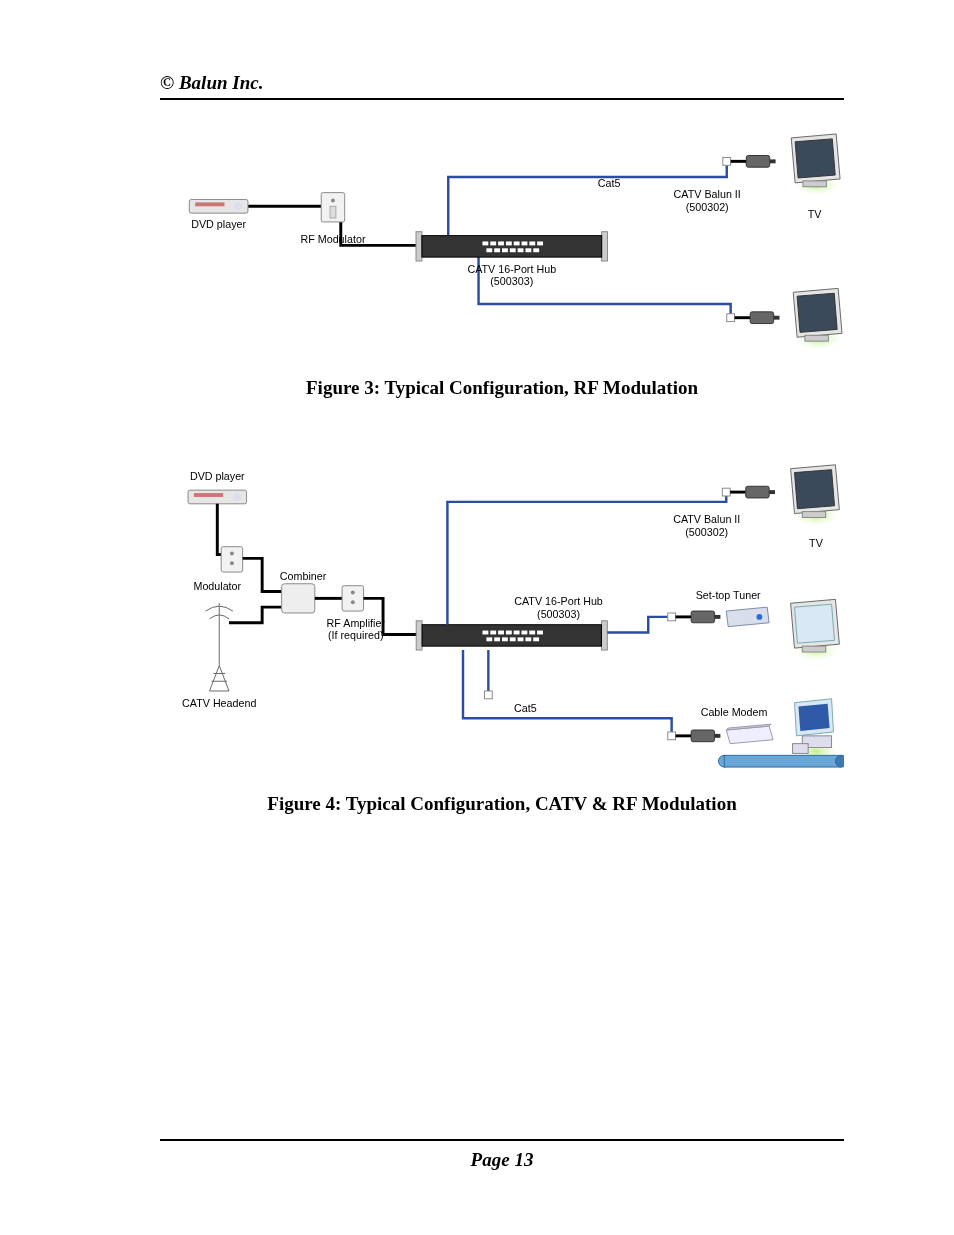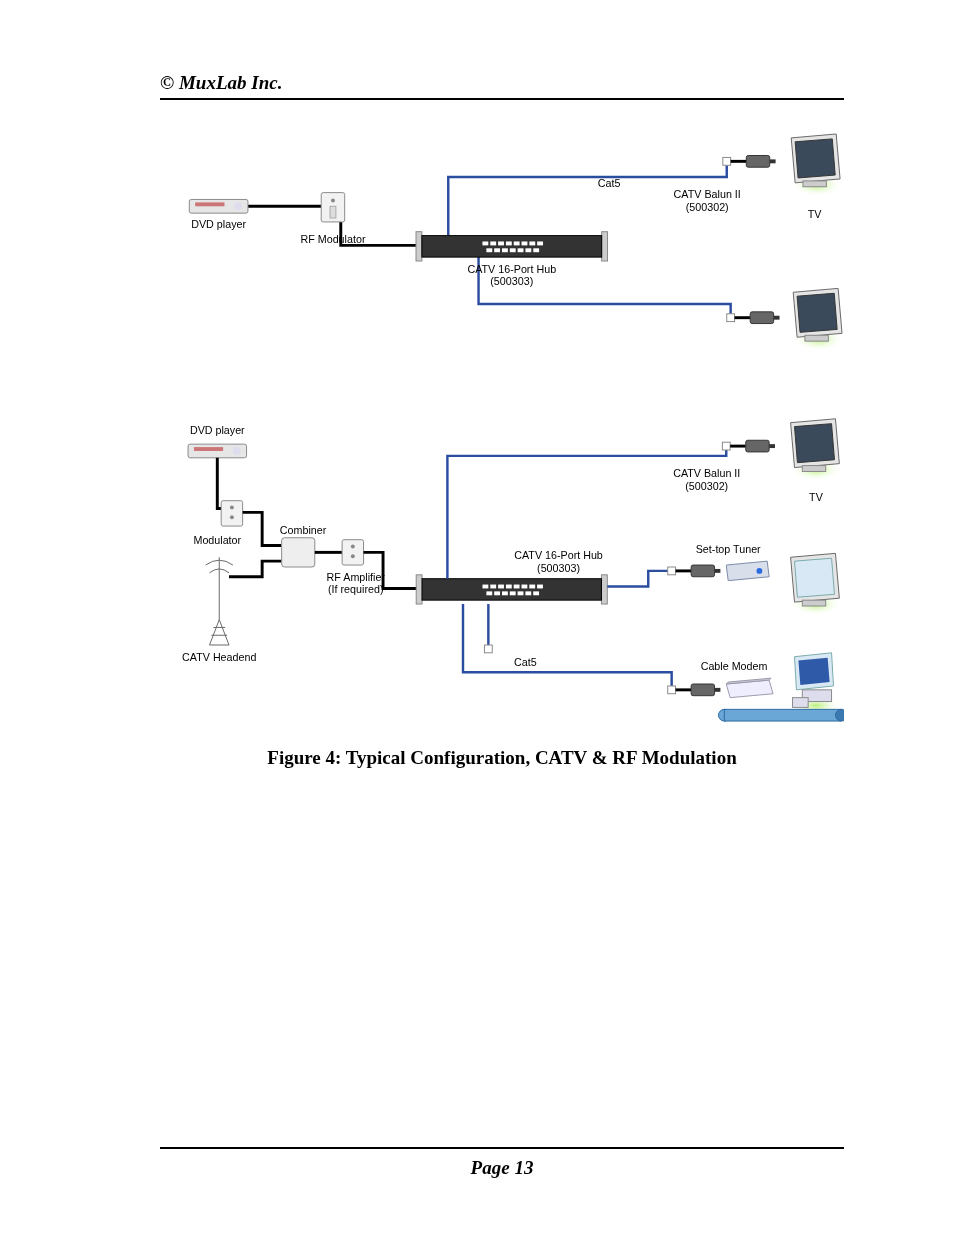--- a/index.html
+++ b/index.html
@@ -41,41 +41,41 @@
   .caption {
     text-align: center;
     font-weight: bold;
     font-size: 19px;
     margin-top: 24px;
   }
   .footer {
     position: absolute;
     left: 160px;
     right: 110px;
-    bottom: 56px;
+    bottom: 64px;
     text-align: center;
     border-top: 2px solid #000;
     padding-top: 8px;
     font-weight: bold;
     font-style: italic;
     font-size: 19px;
   }
   .svg-label {
     font-family: Arial, Helvetica, sans-serif;
     font-size: 11px;
     fill: #000;
   }
 </style>
 </head>
 <body>
 
 <div class="page">
 
   <div class="header">
-    <span>© MuxLab Inc.</span>
+    <span>© Balun Inc.</span>
   </div>
 
   <div class="figure-area">
     <div class="diagram-box">
       <svg viewBox="0 0 700 230" width="684" height="225">
         <defs>
           <radialGradient id="gglow" cx="50%" cy="50%" r="50%">
             <stop offset="0%" stop-color="#b9f07a"></stop>
             <stop offset="100%" stop-color="#fff" stop-opacity="0"></stop>
           </radialGradient>
@@ -151,20 +151,21 @@
           <rect x="628" y="192" width="6" height="4" fill="#333"></rect>
         </g>
         <g>
           <ellipse cx="674" cy="216" rx="26" ry="12" fill="url(#gglow)"></ellipse>
           <path d="M648 168 L694 164 L698 210 L652 214 Z" fill="#e5e5e5" stroke="#666"></path>
           <path d="M652 172 L690 169 L693 206 L655 209 Z" fill="#3b4a5a" stroke="#333"></path>
           <rect x="660" y="212" width="24" height="6" fill="#ccc" stroke="#888"></rect>
         </g>
       </svg>
     </div>
+    <div class="caption">Figure 3: Typical Configuration, RF Modulation</div>
   </div>
 
   <div class="figure-area" style="margin-top:58px;">
     <div class="diagram-box">
       <svg viewBox="0 0 700 320" width="684" height="312">
 
         <g>
           <rect x="28" y="34" width="60" height="14" rx="2" fill="#e6e6e6" stroke="#888"></rect>
           <rect x="34" y="37" width="30" height="4" fill="#c77"></rect>
           <circle cx="78" cy="41" r="4" fill="#dde"></circle>

